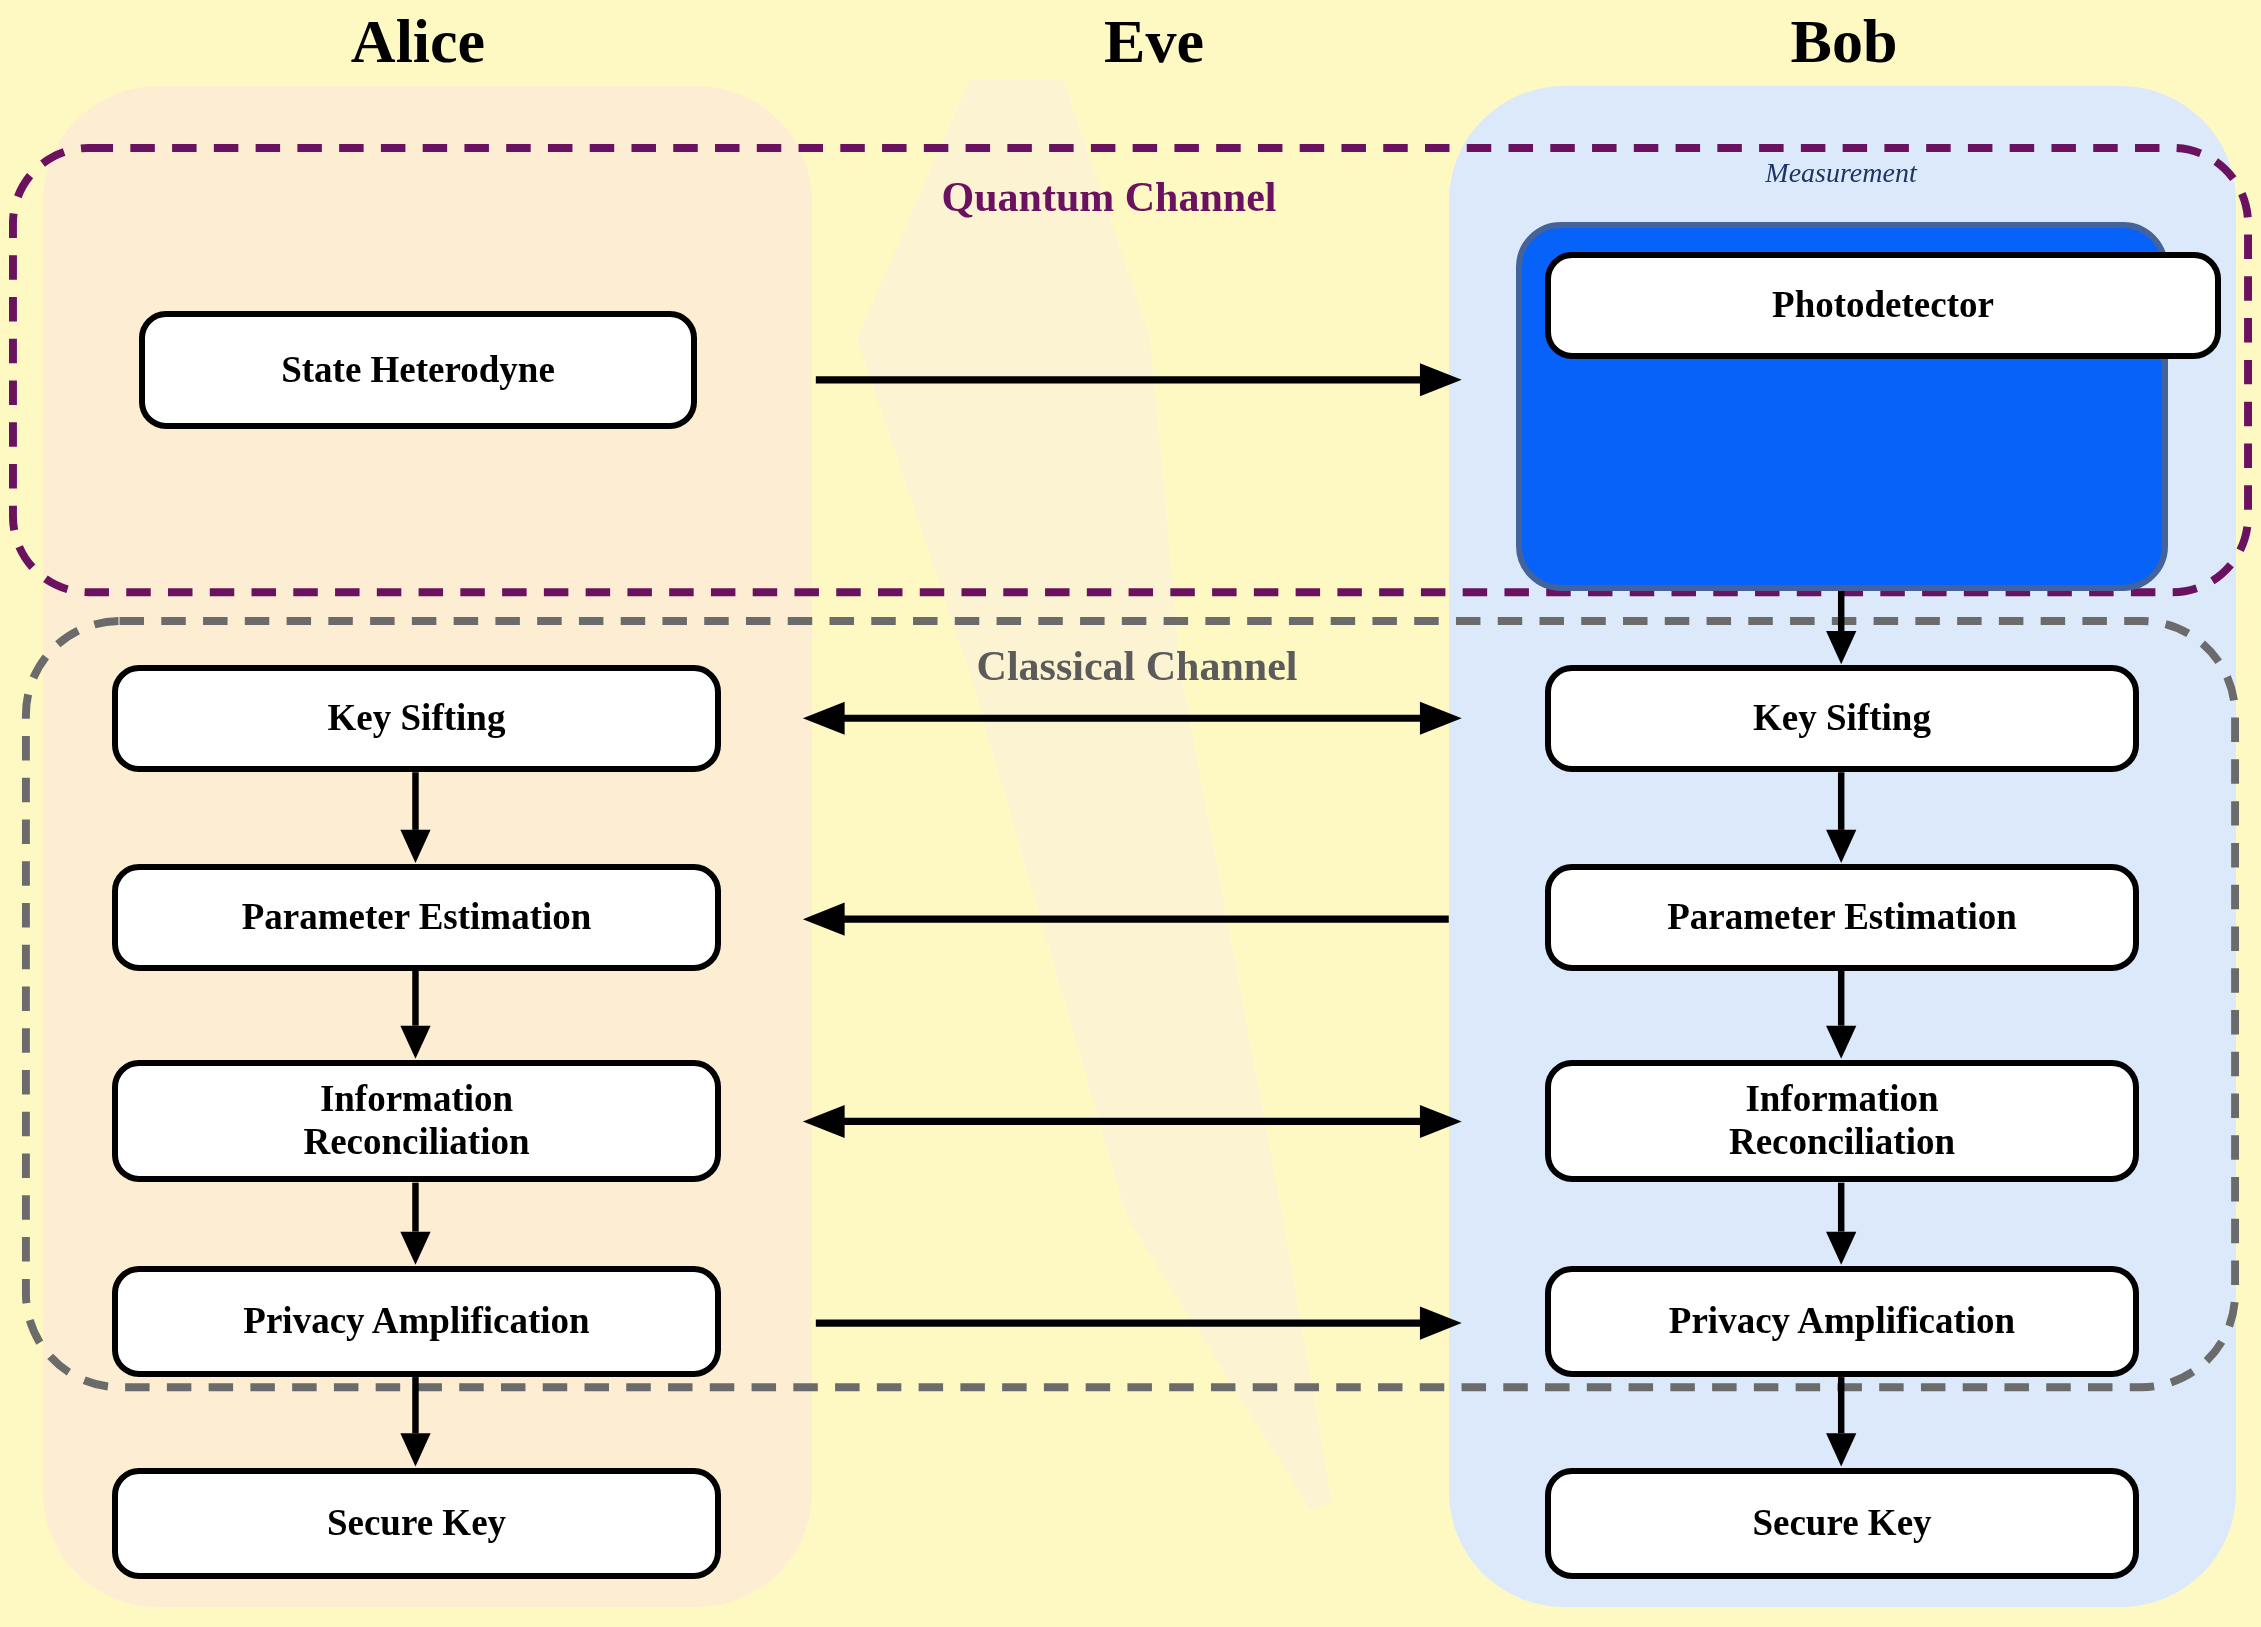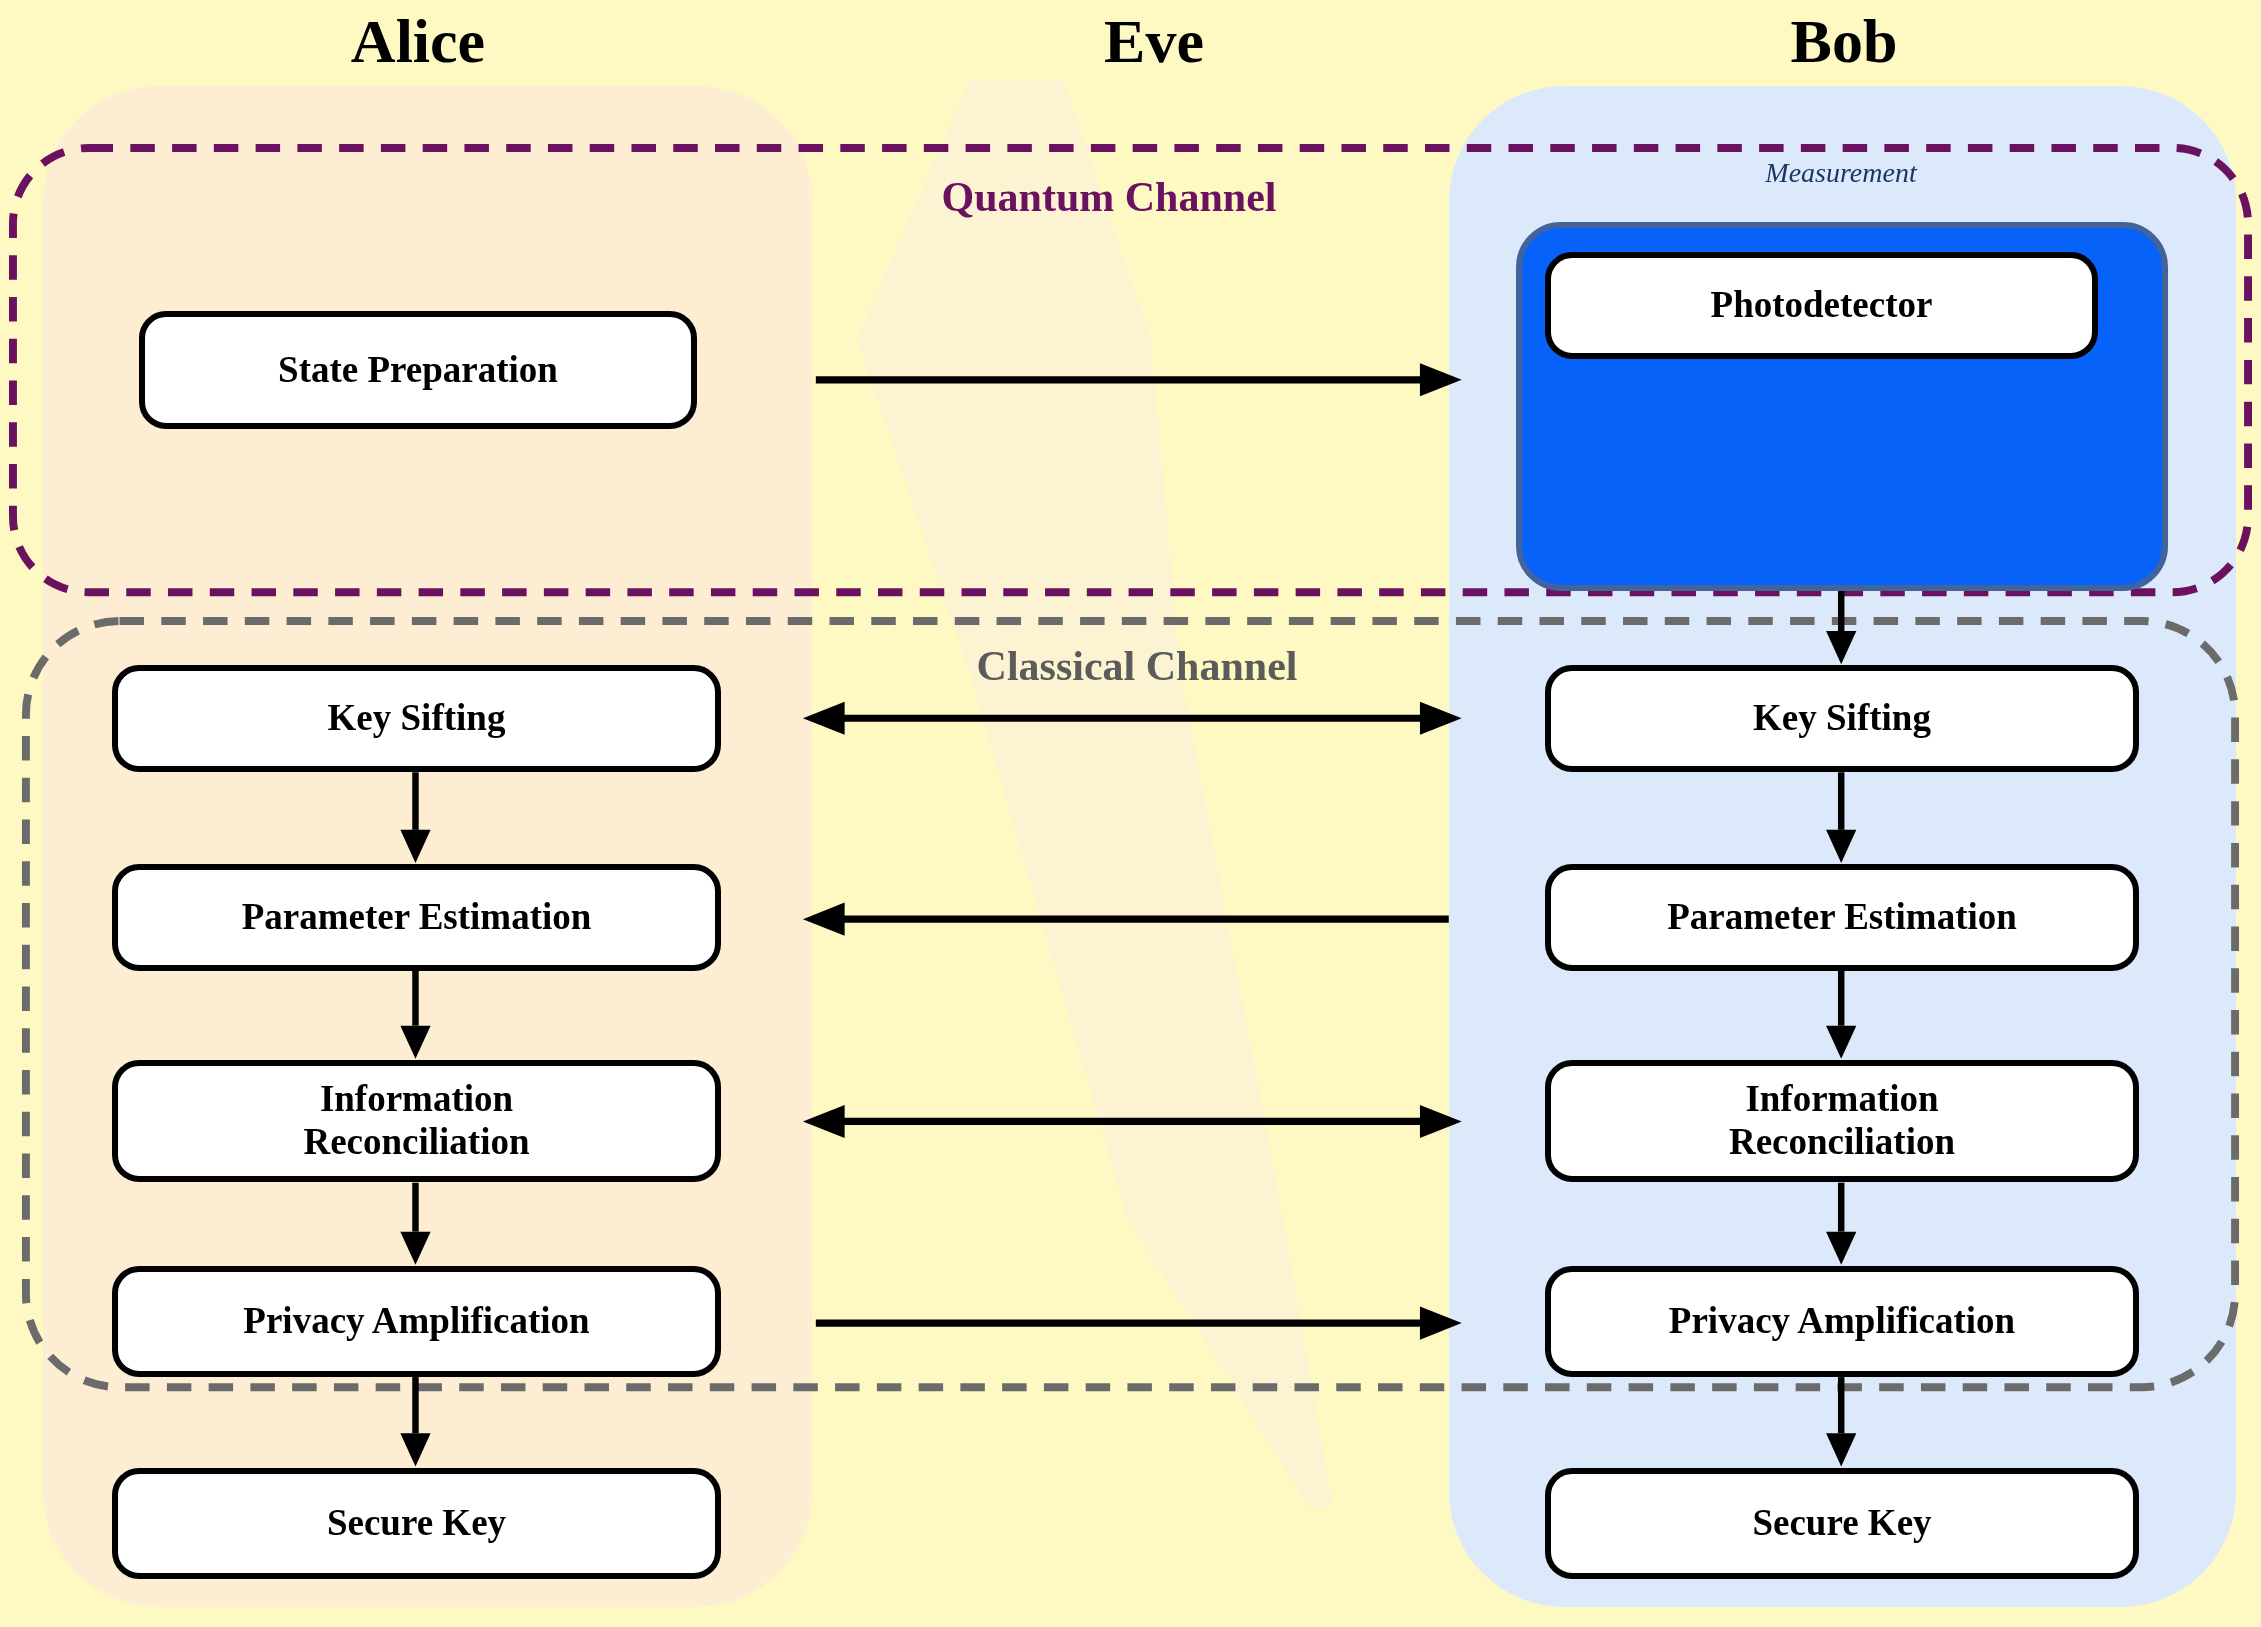--- a/index.html
+++ b/index.html
@@ -27,21 +27,21 @@
   #measure-box{position:absolute;left:1516px;top:222px;width:652px;height:369px;
        background:#0762FA;border:6.5px solid #44639A;border-radius:45px;box-sizing:border-box;z-index:3;}
   
   #b-sp {left:139px;top:311px;width:558px;height:118px;}
   #b-ks-a{left:112px;top:665px;width:609px;height:107px;}
   #b-pe-a{left:112px;top:864px;width:609px;height:107px;}
   #b-ir-a{left:112px;top:1060px;width:609px;height:122px;}
   #b-pa-a{left:112px;top:1266px;width:609px;height:111px;}
   #b-sk-a{left:112px;top:1468px;width:609px;height:111px;}
   
-  #b-pd {left:1545px;top:252px;width:553px;height:107px;}
+  #b-pd {left:1545px;top:252px;width:676px;height:107px;}
   #b-hd {left:1545px;top:390px;width:594px;height:180px;}
   #b-ks-b{left:1545px;top:665px;width:594px;height:107px;}
   #b-pe-b{left:1545px;top:864px;width:594px;height:107px;}
   #b-ir-b{left:1545px;top:1060px;width:594px;height:122px;}
   #b-pa-b{left:1545px;top:1266px;width:594px;height:111px;}
   #b-sk-b{left:1545px;top:1468px;width:594px;height:111px;}
 </style>
 </head>
 <body>
 
@@ -128,21 +128,21 @@
   <div class="hdr" id="hdr-eve">Eve</div>
   <div class="hdr" id="hdr-bob">Bob</div>
 
   <div class="chan-label" id="quantum-label">Quantum Channel</div>
   <div class="chan-label" id="classical-label">Classical Channel</div>
 
   <div id="measure-box"></div>
   <div id="measurement-label">Measurement</div>
   <div class="box" id="b-pd">Photodetector</div>
 
-  <div class="box" id="b-sp">State Preparation</div>
+  <div class="box" id="b-sp">State Heterodyne</div>
   <div class="box" id="b-ks-a">Key Sifting</div>
   <div class="box" id="b-pe-a">Parameter Estimation</div>
   <div class="box" id="b-ir-a">Information
 Reconciliation</div>
   <div class="box" id="b-pa-a">Privacy Amplification</div>
   <div class="box" id="b-sk-a">Secure Key</div>
 
   <div class="box" id="b-ks-b">Key Sifting</div>
   <div class="box" id="b-pe-b">Parameter Estimation</div>
   <div class="box" id="b-ir-b">Information

